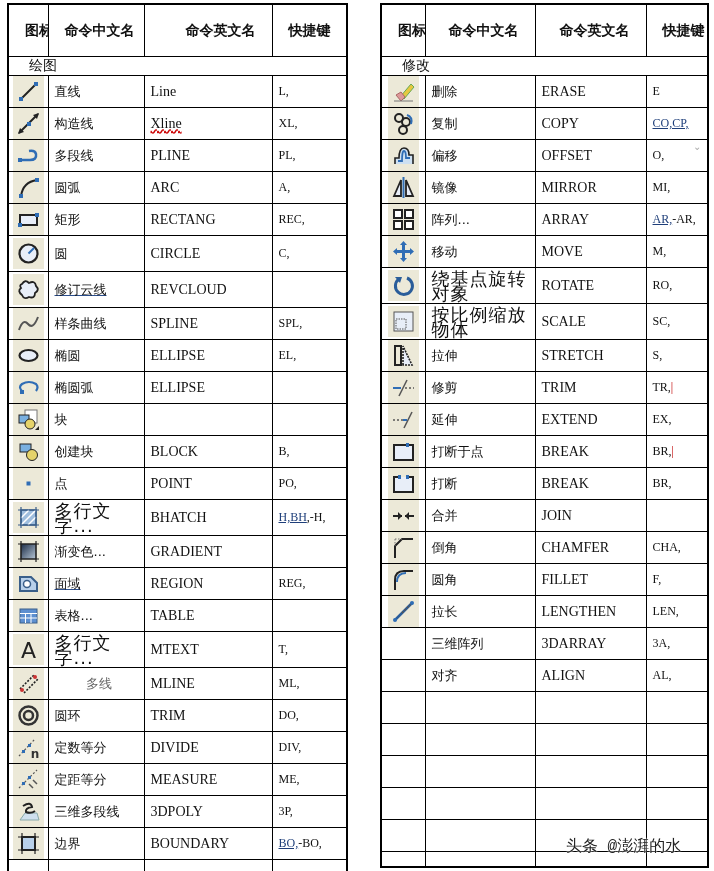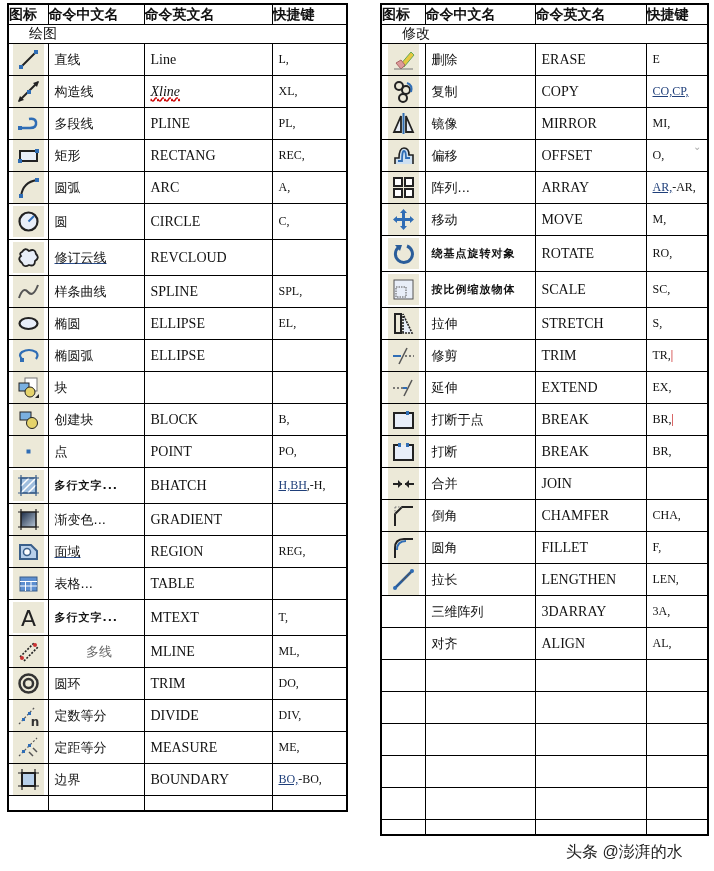--- a/index.html
+++ b/index.html
@@ -5,40 +5,40 @@
   html, body { margin:0; padding:0; background:#fff; }
   body { width:714px; height:871px; position:relative; overflow:hidden;
          font-family:"Liberation Serif", "DejaVu Serif", serif; color:#111; }
   .tbl { position:absolute; top:3px; border-collapse:collapse; table-layout:fixed;
          border:2px solid #000; }
   #tbl-left { left:7px; width:341px; }
   #tbl-right { left:380px; width:329px; }
   .tbl td, .tbl th { border:1px solid #000; padding:0 0 0 6px; vertical-align:middle;
                      overflow:hidden; white-space:nowrap; }
   .tbl th { font-family:"DejaVu Sans", sans-serif; font-weight:bold; font-size:14px;
-            height:19px; text-align:left; padding:0; border-bottom:1px solid #000; }
+            height:19px; text-align:right; padding:16px; border-bottom:1px solid #000; }
   .tbl .sec td { font-family:"DejaVu Sans", sans-serif; font-size:14px; height:18px; padding-left:20px; }
   .tbl tr.row td { height:31px; }
   .tbl tr.row.tall td { height:35px; }
   .tbl tr.row.last td { height:14px; }
   .tbl td.icon { padding:0; text-align:center; }
   .icon .bg { display:inline-block; width:31px; height:31px; background:#ece9d8;
               vertical-align:middle; position:relative; }
   .icon .bg.none { background:transparent; }
   .icon svg { position:absolute; left:4px; top:4px; width:23px; height:23px; }
   .cn { font-family:"DejaVu Sans", sans-serif; font-size:13px; }
-  .cn.wrap { white-space:normal; line-height:15px; font-size:11px; letter-spacing:1px;font-weight:bold; }
+  .cn.wrap { white-space:normal; line-height:15px; font-size:18px; letter-spacing:1px; }
   .cn.link { text-decoration:underline; text-decoration-color:#2b4e8c; }
   .cn.grey { color:#666;text-align:center; }
   .en { font-size:14px; }
   .sc { font-size:12px; }
   .sc .u { color:#1f3f7a; text-decoration:underline; }
   .caret { color:#c00000; }
-  .wm { position:absolute; left:566px; top:836px; font-family:Liberation Sans, sans-serif;
-        font-size:16px; color:#222; text-shadow:0 0 2px #fff,0 0 2px #fff;margin-top:6px; }
+  .wm { position:absolute; left:566px; top:836px; font-family:Liberation Mono, monospace;
+        font-size:16px; color:#222; text-shadow:0 0 2px #fff,0 0 2px #fff; }
   .mark { position:absolute; left:693px; top:141px; color:#aaa; font-size:10px; }
 </style>
 </head>
 <body>
 
 <table class="tbl" id="tbl-left">
   <colgroup>
       <col style="width:40px">
       <col style="width:96px">
       <col style="width:128px">
@@ -67,51 +67,51 @@
         <td class="sc"><span>L,</span></td>
       </tr>
       <tr class="row">
         <td class="icon"><span class="bg"><svg viewBox="0 0 23 23">
               <line x1="2" y1="21" x2="21" y2="2" stroke="#222" stroke-width="2"></line>
               <polygon points="1,22 3,16 7,20" fill="#222"></polygon>
               <polygon points="22,1 16,3 20,7" fill="#222"></polygon>
               <rect x="10" y="10" width="4" height="4" fill="#2f6db5"></rect>
             </svg></span></td>
         <td class="cn">构造线</td>
-        <td class="en" style="text-decoration: underline wavy rgb(204, 0, 0); font-style: italic;">Xline</td>
+        <td class="en" style="text-decoration: underline wavy rgb(204, 0, 0);">Xline</td>
         <td class="sc"><span>XL,</span></td>
       </tr>
       <tr class="row">
         <td class="icon"><span class="bg"><svg viewBox="0 0 23 23">
               <path d="M3 16 H13 Q20 16 19 10 Q18 6 12 7" stroke="#2f6db5" stroke-width="2.5" fill="none"></path>
               <rect x="1" y="14" width="4" height="4" fill="#2f6db5"></rect>
             </svg></span></td>
         <td class="cn">多段线</td>
         <td class="en">PLINE</td>
         <td class="sc"><span>PL,</span></td>
       </tr>
       <tr class="row">
         <td class="icon"><span class="bg"><svg viewBox="0 0 23 23">
+              <path d="M4 20 Q6 6 20 4" stroke="#222" stroke-width="2" fill="none"></path>
+              <rect x="2" y="18" width="4" height="4" fill="#2f6db5"></rect>
+              <rect x="18" y="2" width="4" height="4" fill="#2f6db5"></rect>
+            </svg></span></td>
+        <td class="cn">圆弧</td>
+        <td class="en">ARC</td>
+        <td class="sc"><span>A,</span></td>
+      </tr>
+      <tr class="row">
+        <td class="icon"><span class="bg"><svg viewBox="0 0 23 23">
               <rect x="3" y="7" width="17" height="10" fill="#e8eef8" stroke="#222" stroke-width="2"></rect>
               <rect x="1" y="15" width="4" height="4" fill="#2f6db5"></rect>
               <rect x="18" y="5" width="4" height="4" fill="#2f6db5"></rect>
             </svg></span></td>
         <td class="cn">矩形</td>
         <td class="en">RECTANG</td>
         <td class="sc"><span>REC,</span></td>
-      </tr>
-      <tr class="row">
-        <td class="icon"><span class="bg"><svg viewBox="0 0 23 23">
-              <path d="M4 20 Q6 6 20 4" stroke="#222" stroke-width="2" fill="none"></path>
-              <rect x="2" y="18" width="4" height="4" fill="#2f6db5"></rect>
-              <rect x="18" y="2" width="4" height="4" fill="#2f6db5"></rect>
-            </svg></span></td>
-        <td class="cn">圆弧</td>
-        <td class="en">ARC</td>
-        <td class="sc"><span>A,</span></td>
       </tr>
       <tr class="row tall">
         <td class="icon"><span class="bg"><svg viewBox="0 0 23 23">
               <circle cx="11.5" cy="11.5" r="9" fill="#e8eef8" stroke="#222" stroke-width="2.2"></circle>
               <line x1="11.5" y1="11.5" x2="17" y2="6" stroke="#2f6db5" stroke-width="2"></line>
             </svg></span></td>
         <td class="cn">圆</td>
         <td class="en">CIRCLE</td>
         <td class="sc"><span>C,</span></td>
       </tr>
@@ -260,20 +260,29 @@
       <tr class="row">
         <td class="icon"><span class="bg"><svg viewBox="0 0 23 23">
               <path d="M2 20 L20 2" stroke="#555" stroke-width="1.2" stroke-dasharray="2 2"></path>
               <rect x="5" y="14" width="3" height="3" fill="#2f6db5"></rect>
               <rect x="11" y="8" width="3" height="3" fill="#2f6db5"></rect>
               <path d="M12 16 L16 20 M16 12 L20 16" stroke="#555" stroke-width="1.5"></path>
             </svg></span></td>
         <td class="cn">定距等分</td>
         <td class="en">MEASURE</td>
         <td class="sc"><span>ME,</span></td>
+      </tr>
+      <tr class="row">
+        <td class="icon"><span class="bg"><svg viewBox="0 0 23 23">
+              <path d="M3 20 L8 13 H20 L22 20 Z" fill="#cfe0ee" stroke="#8aa"></path>
+              <path d="M6 6 Q14 1 15 7 Q8 8 9 12 Q14 14 18 11" stroke="#222" stroke-width="2" fill="none"></path>
+            </svg></span></td>
+        <td class="cn">三维多段线</td>
+        <td class="en">3DPOLY</td>
+        <td class="sc"><span>3P,</span></td>
       </tr>
       <tr class="row">
         <td class="icon"><span class="bg"><svg viewBox="0 0 23 23">
               <rect x="5" y="5" width="13" height="13" fill="#b8d0ea" stroke="#222" stroke-width="2"></rect>
               <path d="M1 5 H22 M1 18 H22 M5 1 V22 M18 1 V22" stroke="#222" stroke-width="1.2"></path>
             </svg></span></td>
         <td class="cn">边界</td>
         <td class="en">BOUNDARY</td>
         <td class="sc"><span class="u">BO,</span><span>-BO,</span></td>
       </tr>
@@ -321,36 +330,36 @@
               <circle cx="14" cy="10" r="4" fill="none" stroke="#222" stroke-width="2"></circle>
               <circle cx="11" cy="18" r="4" fill="none" stroke="#222" stroke-width="2"></circle>
               <path d="M15 3 Q21 5 19 12" stroke="#2f6db5" stroke-width="2" fill="none"></path>
             </svg></span></td>
         <td class="cn">复制</td>
         <td class="en">COPY</td>
         <td class="sc"><span class="u">CO,CP,</span><span></span></td>
       </tr>
       <tr class="row">
         <td class="icon"><span class="bg"><svg viewBox="0 0 23 23">
+              <path d="M3 20 V14 H7 Q7 4 12 4 Q17 4 17 11 H21 V20" fill="#cde0f2" stroke="#222" stroke-width="1.6"></path>
+              <path d="M6 17 H10 Q10 7 12 7 Q14 7 14 14 H18" fill="none" stroke="#2f6db5" stroke-width="1.8"></path>
+            </svg></span></td>
+        <td class="cn">偏移</td>
+        <td class="en">OFFSET</td>
+        <td class="sc"><span>O,</span></td>
+      </tr>
+      <tr class="row">
+        <td class="icon"><span class="bg"><svg viewBox="0 0 23 23">
               <polygon points="2,20 9,4 9,20" fill="#e8eef8" stroke="#222" stroke-width="1.8"></polygon>
               <polygon points="21,20 14,4 14,20" fill="#e8eef8" stroke="#222" stroke-width="1.8"></polygon>
               <line x1="11.5" y1="1" x2="11.5" y2="22" stroke="#2f6db5" stroke-width="2"></line>
             </svg></span></td>
         <td class="cn">镜像</td>
         <td class="en">MIRROR</td>
         <td class="sc"><span>MI,</span></td>
-      </tr>
-      <tr class="row">
-        <td class="icon"><span class="bg"><svg viewBox="0 0 23 23">
-              <path d="M3 20 V14 H7 Q7 4 12 4 Q17 4 17 11 H21 V20" fill="#cde0f2" stroke="#222" stroke-width="1.6"></path>
-              <path d="M6 17 H10 Q10 7 12 7 Q14 7 14 14 H18" fill="none" stroke="#2f6db5" stroke-width="1.8"></path>
-            </svg></span></td>
-        <td class="cn">偏移</td>
-        <td class="en">OFFSET</td>
-        <td class="sc"><span>O,</span></td>
       </tr>
       <tr class="row">
         <td class="icon"><span class="bg"><svg viewBox="0 0 23 23">
               <rect x="2" y="2" width="8" height="8" fill="#fff" stroke="#222" stroke-width="2"></rect>
               <rect x="13" y="2" width="8" height="8" fill="#fff" stroke="#222" stroke-width="2"></rect>
               <rect x="2" y="13" width="8" height="8" fill="#fff" stroke="#222" stroke-width="2"></rect>
               <rect x="13" y="13" width="8" height="8" fill="#fff" stroke="#222" stroke-width="2"></rect>
             </svg></span></td>
         <td class="cn">阵列...</td>
         <td class="en">ARRAY</td>

